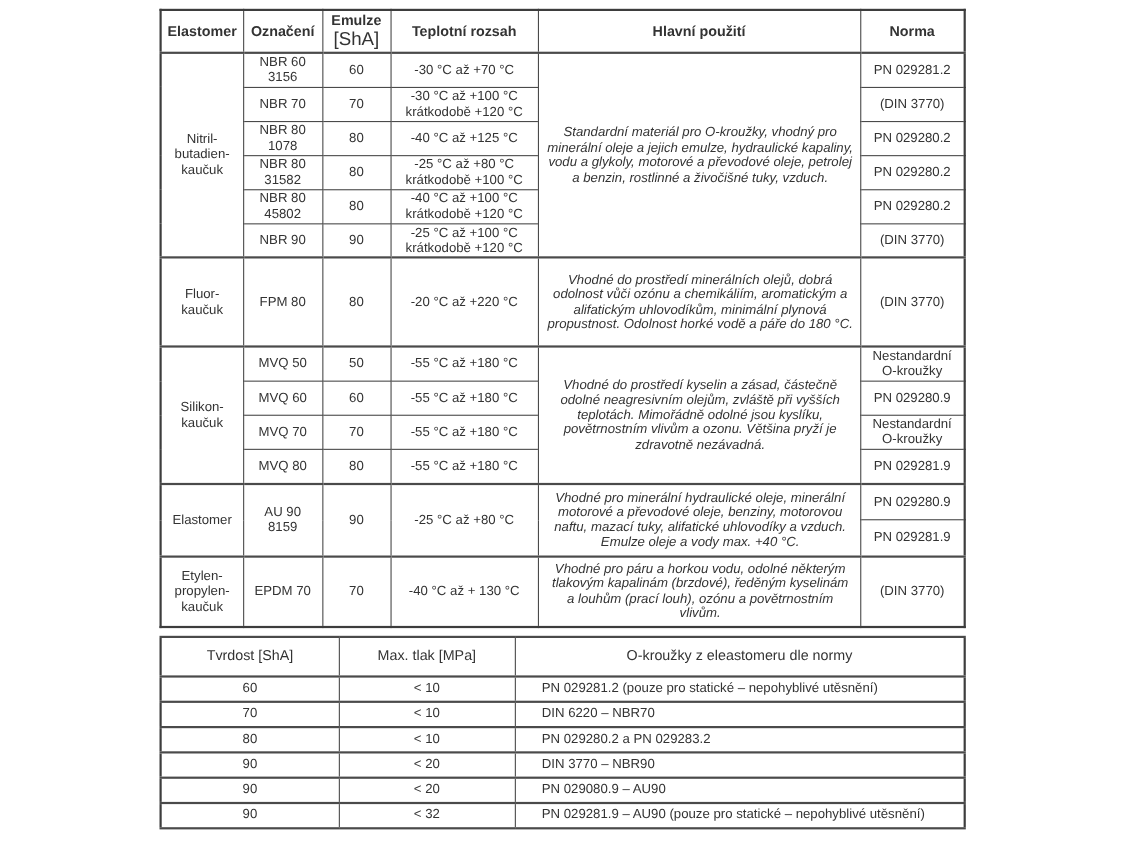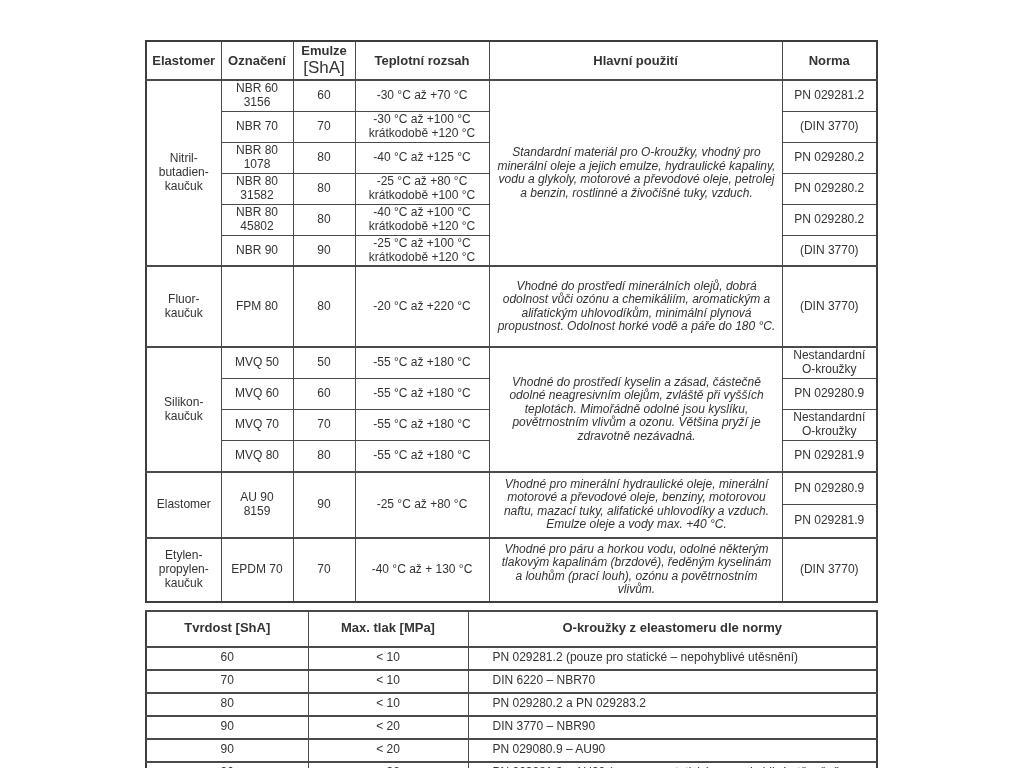--- a/index.html
+++ b/index.html
@@ -13,21 +13,21 @@
   .page { position: absolute; left: 145px; top: 8px; width: 732px; }
 
   table {
     border-collapse: collapse;
     table-layout: fixed;
     background: #ffffff;
     width: 731px;
   }
 
   
-  .materials { border: 2px solid #3d3d3d; margin-top: 32px; }
+  .materials { border: 2px solid #3d3d3d; }
   .materials th, .materials td {
     border: 1px solid #4a4a4a;
     padding: 1px 3px;
     text-align: center;
     vertical-align: middle;
     font-size: 12px;
     line-height: 1.16;
     word-wrap: break-word;
   }
   .materials thead th {
@@ -50,21 +50,21 @@
   .pressure { border: 2px solid #3d3d3d; margin-top: 7px; }
   .pressure th, .pressure td {
     border: 1px solid #4a4a4a;
     border-top-width: 2px;
     border-bottom-width: 2px;
     vertical-align: middle;
     font-size: 12px;
     line-height: 1.15;
   }
   .pressure th {
-    font-weight: bold;
+    font-weight: normal;
     font-size: 13px;
     height: 36px;
     text-align: center;
   }
   .pressure td { height: 23px; text-align: center; padding: 1px 4px; }
   .pressure td.c-p-norm { text-align: left; padding-left: 24px; }
 </style>
 </head>
 <body>
 

